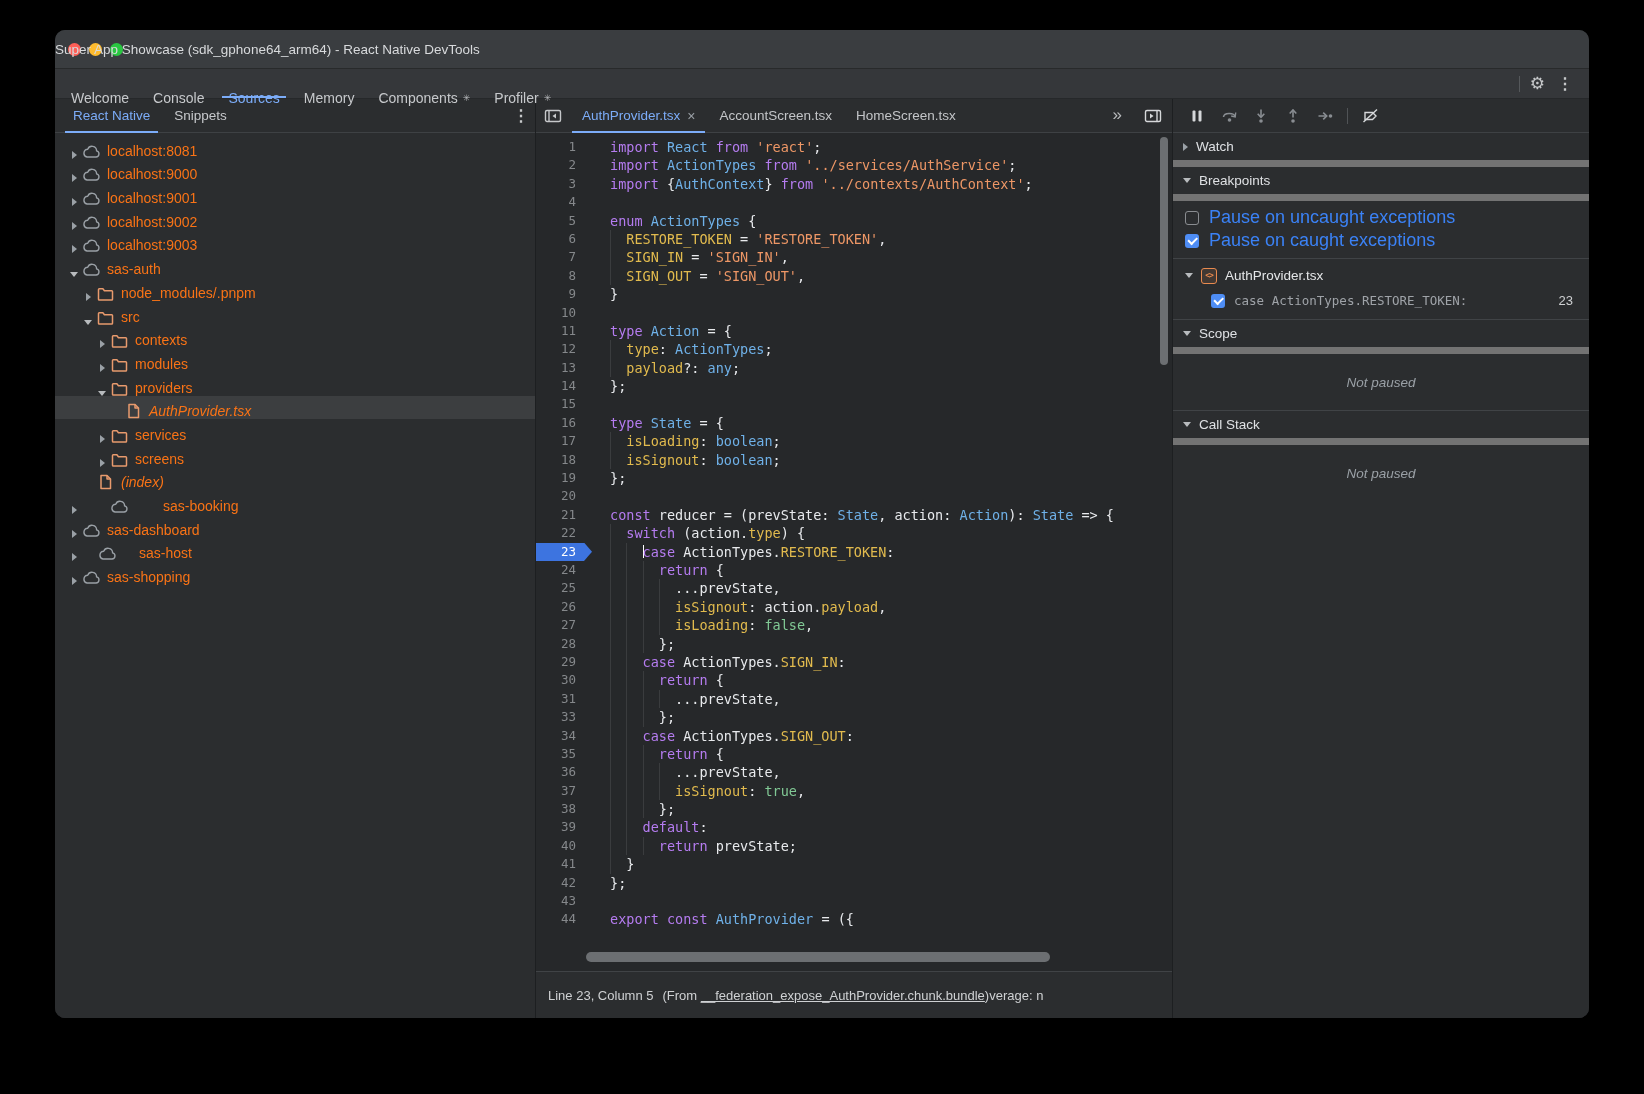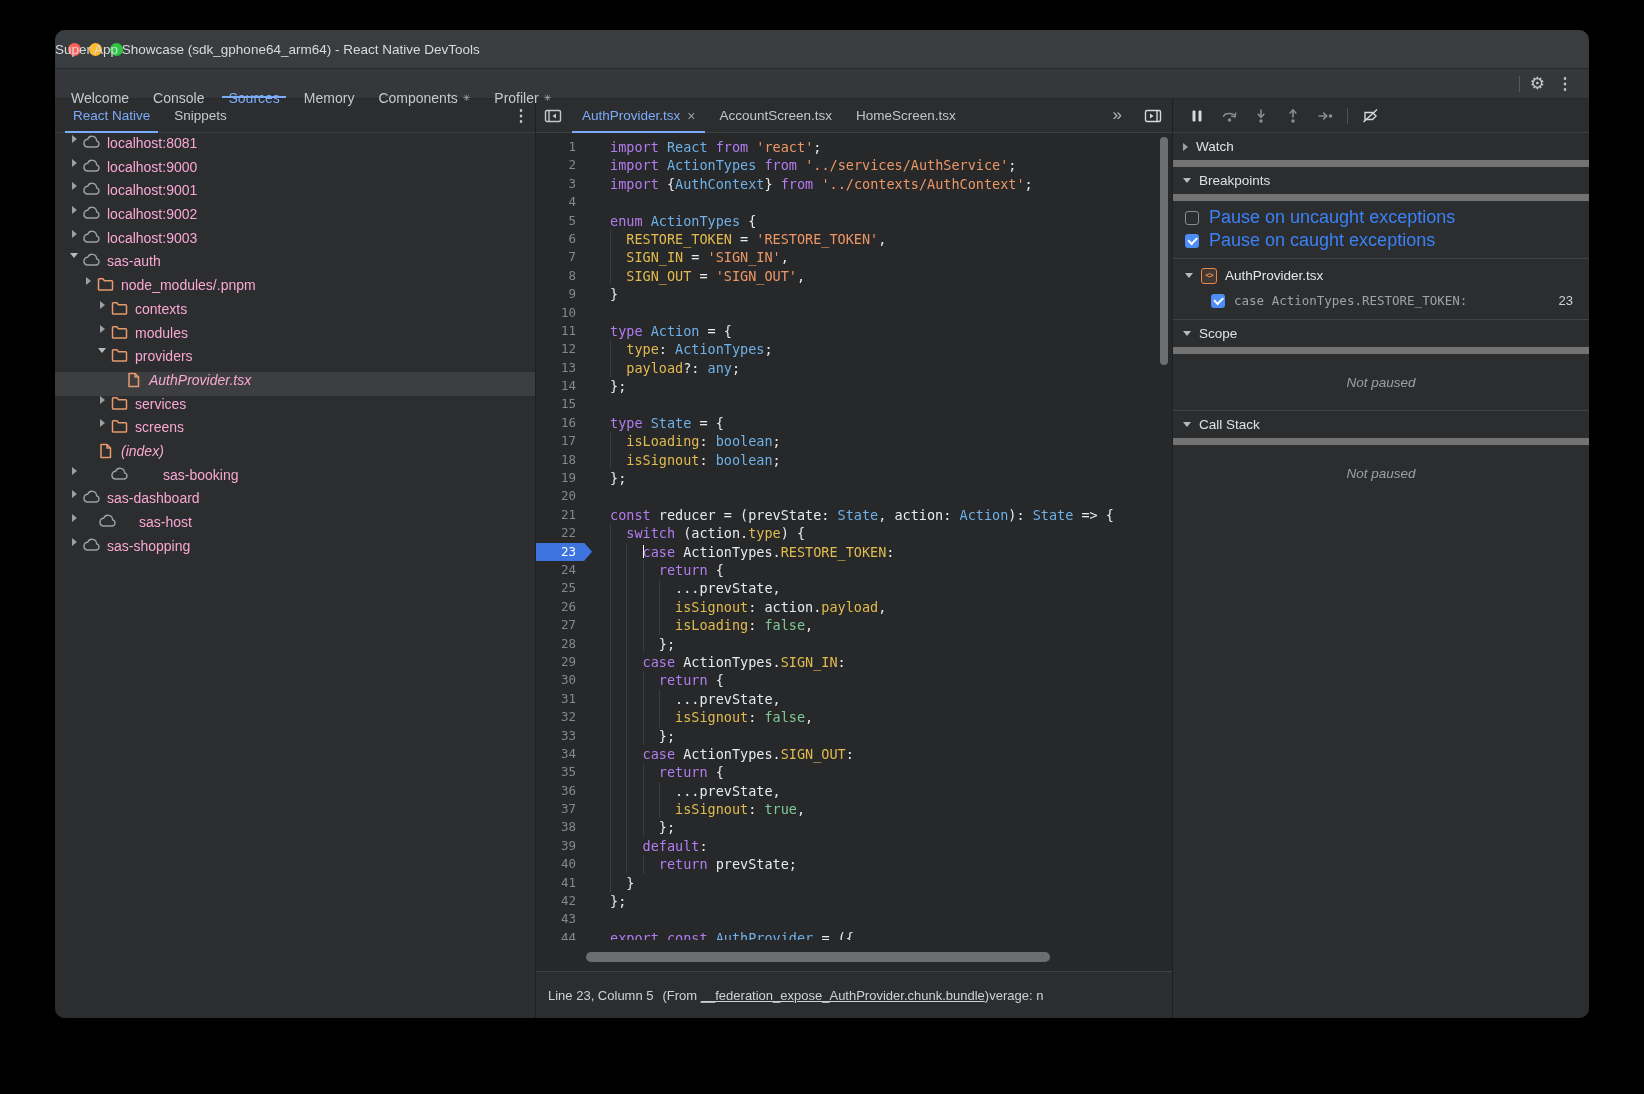--- a/index.html
+++ b/index.html
@@ -27,21 +27,21 @@
   .left{width:480px;flex:none;background:#2b2d2f;border-right:1px solid #1d1f21;display:flex;flex-direction:column;}
   .center{width:636px;flex:none;background:#26282a;border-right:1px solid #1d1f21;display:flex;flex-direction:column;}
   .right{flex:1;background:#2b2d2f;display:flex;flex-direction:column;}
   
   .lp-header{height:33px;flex:none;display:flex;align-items:stretch;border-bottom:1px solid #3e4144;padding-left:6px;}
   .ltab{display:flex;align-items:center;padding:0 12px;font-size:13.5px;color:#c7c9cc;position:relative;}
   .ltab.active{color:var(--accent-blue);}
   .ltab.active::after{content:"";position:absolute;left:4px;right:4px;bottom:-1px;height:2.5px;background:var(--accent-blue);}
   .lp-header .kebab{margin-left:auto;align-self:center;}
   .tree{flex:1;overflow:hidden;padding-top:2px;}
-  .trow{height:23.7px;display:flex;align-items:flex-start;font-size:14px;color:#f9a8d4;white-space:nowrap;cursor:default;}
+  .trow{height:23.7px;display:flex;align-items:flex-end;font-size:14px;color:#f97316;white-space:nowrap;cursor:default;}
   .trow.sel{background:#3c3e40;}
   .trow .it{font-style:italic;}
   .exp{width:14px;flex:none;display:inline-flex;align-items:center;justify-content:center;}
   .exp.collapsed::before{content:"";border-left:5px solid #9aa0a6;border-top:4px solid transparent;border-bottom:4px solid transparent;}
   .exp.expanded::before{content:"";border-top:5px solid #b8bbbe;border-left:4px solid transparent;border-right:4px solid transparent;}
   .ticn{width:20px;flex:none;display:inline-flex;align-items:center;justify-content:center;margin-right:6px;}
   
   .etabs{height:33px;flex:none;display:flex;align-items:stretch;border-bottom:1px solid #3e4144;background:#2b2d2f;}
   .paneicon{width:34px;flex:none;display:flex;align-items:center;justify-content:center;}
   .etab{display:flex;align-items:center;gap:7px;padding:0 12px;font-size:13.5px;color:#c3c5c8;position:relative;}
@@ -205,20 +205,29 @@
           </div>
           <div class="trow" style="padding-left: 26px;">
             <span class="exp collapsed"></span>
             <span class="ticn">
               <svg width="17" height="14" viewBox="0 0 17 14" fill="none" stroke="#e89a6d" stroke-width="1.5" stroke-linejoin="round">
                 <path d="M1.5 12.2 V2.6 c0-.4.3-.8.8-.8 h3.6 l1.5 1.9 h7.3 c.4 0 .8.3.8.8 v7.7 c0 .4-.3.8-.8.8 H2.3 c-.4 0-.8-.3-.8-.8 Z"></path>
               </svg>
             </span>
             <span class="tlabel">node_modules/.pnpm</span>
           </div>
+          <div class="trow" style="padding-left: 26px;">
+            <span class="exp expanded"></span>
+            <span class="ticn">
+              <svg width="17" height="14" viewBox="0 0 17 14" fill="none" stroke="#e89a6d" stroke-width="1.5" stroke-linejoin="round">
+                <path d="M1.5 12.2 V2.6 c0-.4.3-.8.8-.8 h3.6 l1.5 1.9 h7.3 c.4 0 .8.3.8.8 v7.7 c0 .4-.3.8-.8.8 H2.3 c-.4 0-.8-.3-.8-.8 Z"></path>
+              </svg>
+            </span>
+            <span class="tlabel">src</span>
+          </div>
           <div class="trow" style="padding-left: 40px;">
             <span class="exp collapsed"></span>
             <span class="ticn">
               <svg width="17" height="14" viewBox="0 0 17 14" fill="none" stroke="#e89a6d" stroke-width="1.5" stroke-linejoin="round">
                 <path d="M1.5 12.2 V2.6 c0-.4.3-.8.8-.8 h3.6 l1.5 1.9 h7.3 c.4 0 .8.3.8.8 v7.7 c0 .4-.3.8-.8.8 H2.3 c-.4 0-.8-.3-.8-.8 Z"></path>
               </svg>
             </span>
             <span class="tlabel">contexts</span>
           </div>
           <div class="trow" style="padding-left: 40px;">
@@ -372,21 +381,20 @@
             <div class="cl"><span class="gut">22</span><span class="ct"><span class="ig"></span><span class="tk-kw">switch</span><span class="tk-pl"> (action.</span><span class="tk-prop">type</span><span class="tk-pl">) {</span></span></div>
             <div class="cl"><span class="gut bp">23</span><span class="ct"><span class="ig"></span><span class="ig"></span><span class="caret"></span><span class="tk-kw">case</span><span class="tk-pl"> ActionTypes.</span><span class="tk-prop">RESTORE_TOKEN</span><span class="tk-pl">:</span></span></div>
             <div class="cl"><span class="gut">24</span><span class="ct"><span class="ig"></span><span class="ig"></span><span class="ig"></span><span class="tk-kw">return</span><span class="tk-pl"> {</span></span></div>
             <div class="cl"><span class="gut">25</span><span class="ct"><span class="ig"></span><span class="ig"></span><span class="ig"></span><span class="ig"></span><span class="tk-pl">...prevState,</span></span></div>
             <div class="cl"><span class="gut">26</span><span class="ct"><span class="ig"></span><span class="ig"></span><span class="ig"></span><span class="ig"></span><span class="tk-prop">isSignout</span><span class="tk-pl">: action.</span><span class="tk-prop">payload</span><span class="tk-pl">,</span></span></div>
             <div class="cl"><span class="gut">27</span><span class="ct"><span class="ig"></span><span class="ig"></span><span class="ig"></span><span class="ig"></span><span class="tk-prop">isLoading</span><span class="tk-pl">: </span><span class="tk-atom">false</span><span class="tk-pl">,</span></span></div>
             <div class="cl"><span class="gut">28</span><span class="ct"><span class="ig"></span><span class="ig"></span><span class="ig"></span><span class="tk-pl">};</span></span></div>
             <div class="cl"><span class="gut">29</span><span class="ct"><span class="ig"></span><span class="ig"></span><span class="tk-kw">case</span><span class="tk-pl"> ActionTypes.</span><span class="tk-prop">SIGN_IN</span><span class="tk-pl">:</span></span></div>
             <div class="cl"><span class="gut">30</span><span class="ct"><span class="ig"></span><span class="ig"></span><span class="ig"></span><span class="tk-kw">return</span><span class="tk-pl"> {</span></span></div>
             <div class="cl"><span class="gut">31</span><span class="ct"><span class="ig"></span><span class="ig"></span><span class="ig"></span><span class="ig"></span><span class="tk-pl">...prevState,</span></span></div>
-            <div class="cl"><span class="gut">32</span><span class="ct"><span class="ig"></span><span class="ig"></span><span class="ig"></span><span class="ig"></span><span class="tk-prop">isSignout</span><span class="tk-pl">: </span><span class="tk-atom">false</span><span class="tk-pl">,</span></span></div>
             <div class="cl"><span class="gut">33</span><span class="ct"><span class="ig"></span><span class="ig"></span><span class="ig"></span><span class="tk-pl">};</span></span></div>
             <div class="cl"><span class="gut">34</span><span class="ct"><span class="ig"></span><span class="ig"></span><span class="tk-kw">case</span><span class="tk-pl"> ActionTypes.</span><span class="tk-prop">SIGN_OUT</span><span class="tk-pl">:</span></span></div>
             <div class="cl"><span class="gut">35</span><span class="ct"><span class="ig"></span><span class="ig"></span><span class="ig"></span><span class="tk-kw">return</span><span class="tk-pl"> {</span></span></div>
             <div class="cl"><span class="gut">36</span><span class="ct"><span class="ig"></span><span class="ig"></span><span class="ig"></span><span class="ig"></span><span class="tk-pl">...prevState,</span></span></div>
             <div class="cl"><span class="gut">37</span><span class="ct"><span class="ig"></span><span class="ig"></span><span class="ig"></span><span class="ig"></span><span class="tk-prop">isSignout</span><span class="tk-pl">: </span><span class="tk-atom">true</span><span class="tk-pl">,</span></span></div>
             <div class="cl"><span class="gut">38</span><span class="ct"><span class="ig"></span><span class="ig"></span><span class="ig"></span><span class="tk-pl">};</span></span></div>
             <div class="cl"><span class="gut">39</span><span class="ct"><span class="ig"></span><span class="ig"></span><span class="tk-kw">default</span><span class="tk-pl">:</span></span></div>
             <div class="cl"><span class="gut">40</span><span class="ct"><span class="ig"></span><span class="ig"></span><span class="ig"></span><span class="tk-kw">return</span><span class="tk-pl"> prevState;</span></span></div>
             <div class="cl"><span class="gut">41</span><span class="ct"><span class="ig"></span><span class="tk-pl">}</span></span></div>
             <div class="cl"><span class="gut">42</span><span class="ct"><span class="tk-pl">};</span></span></div>

